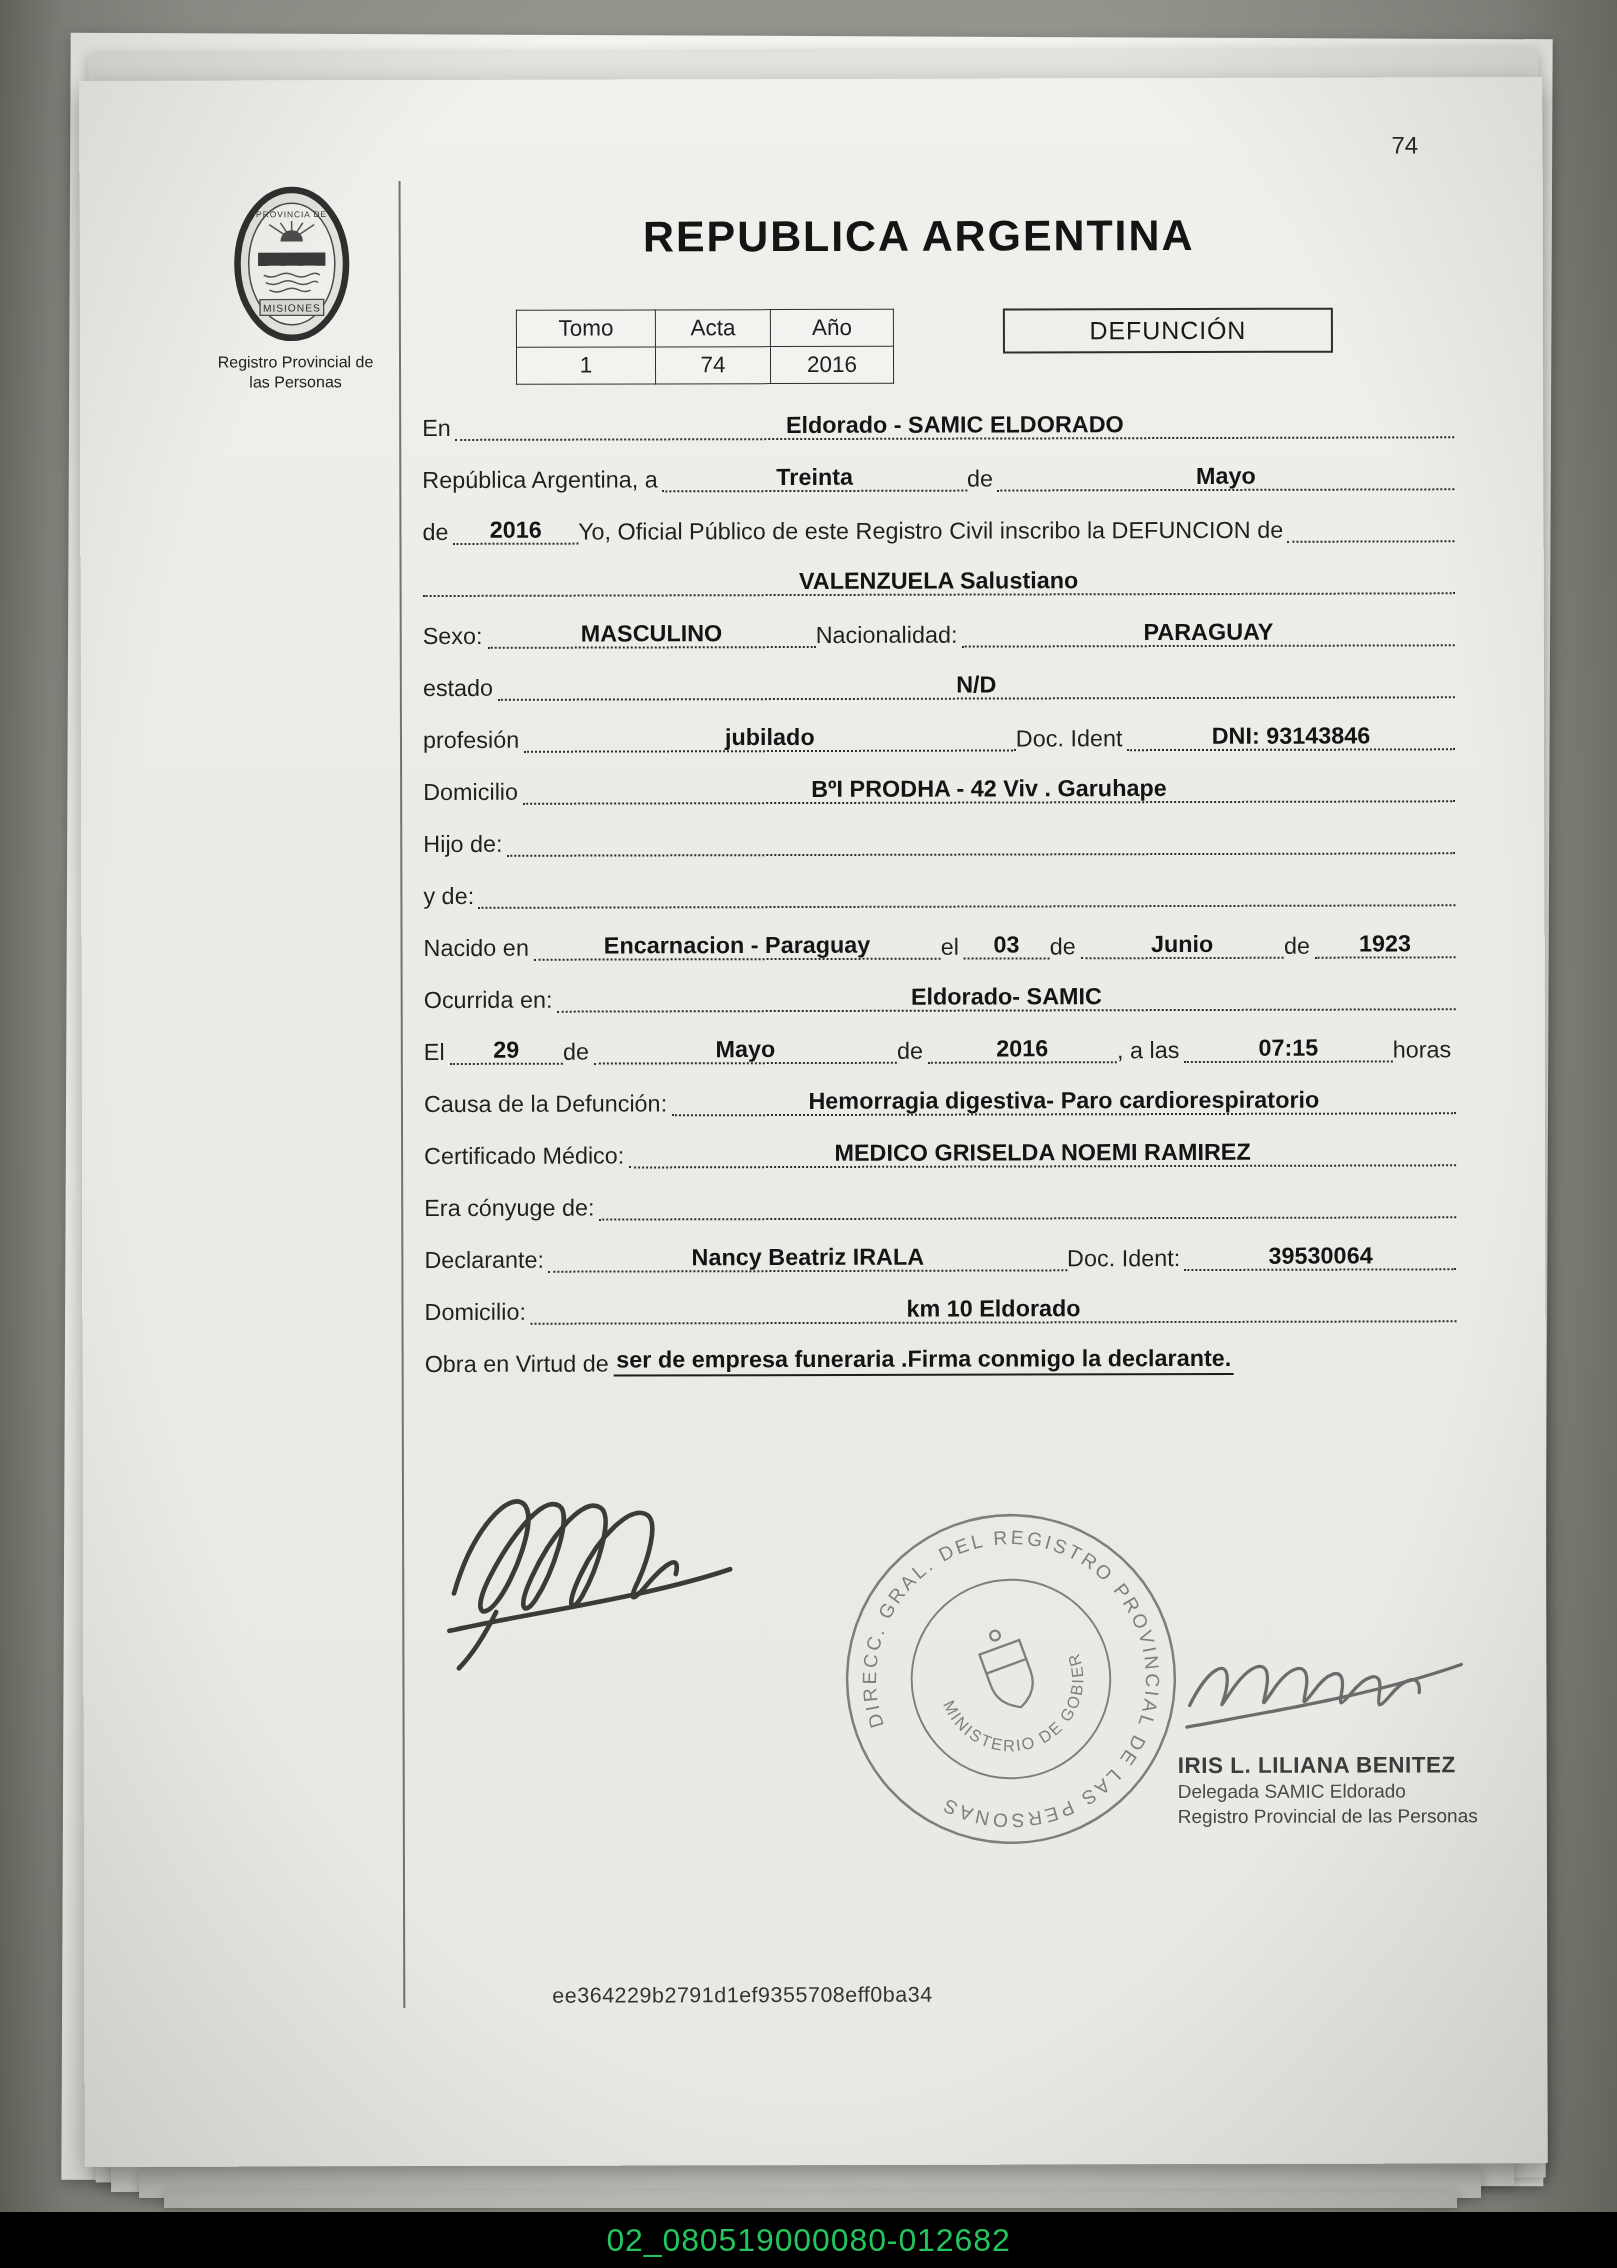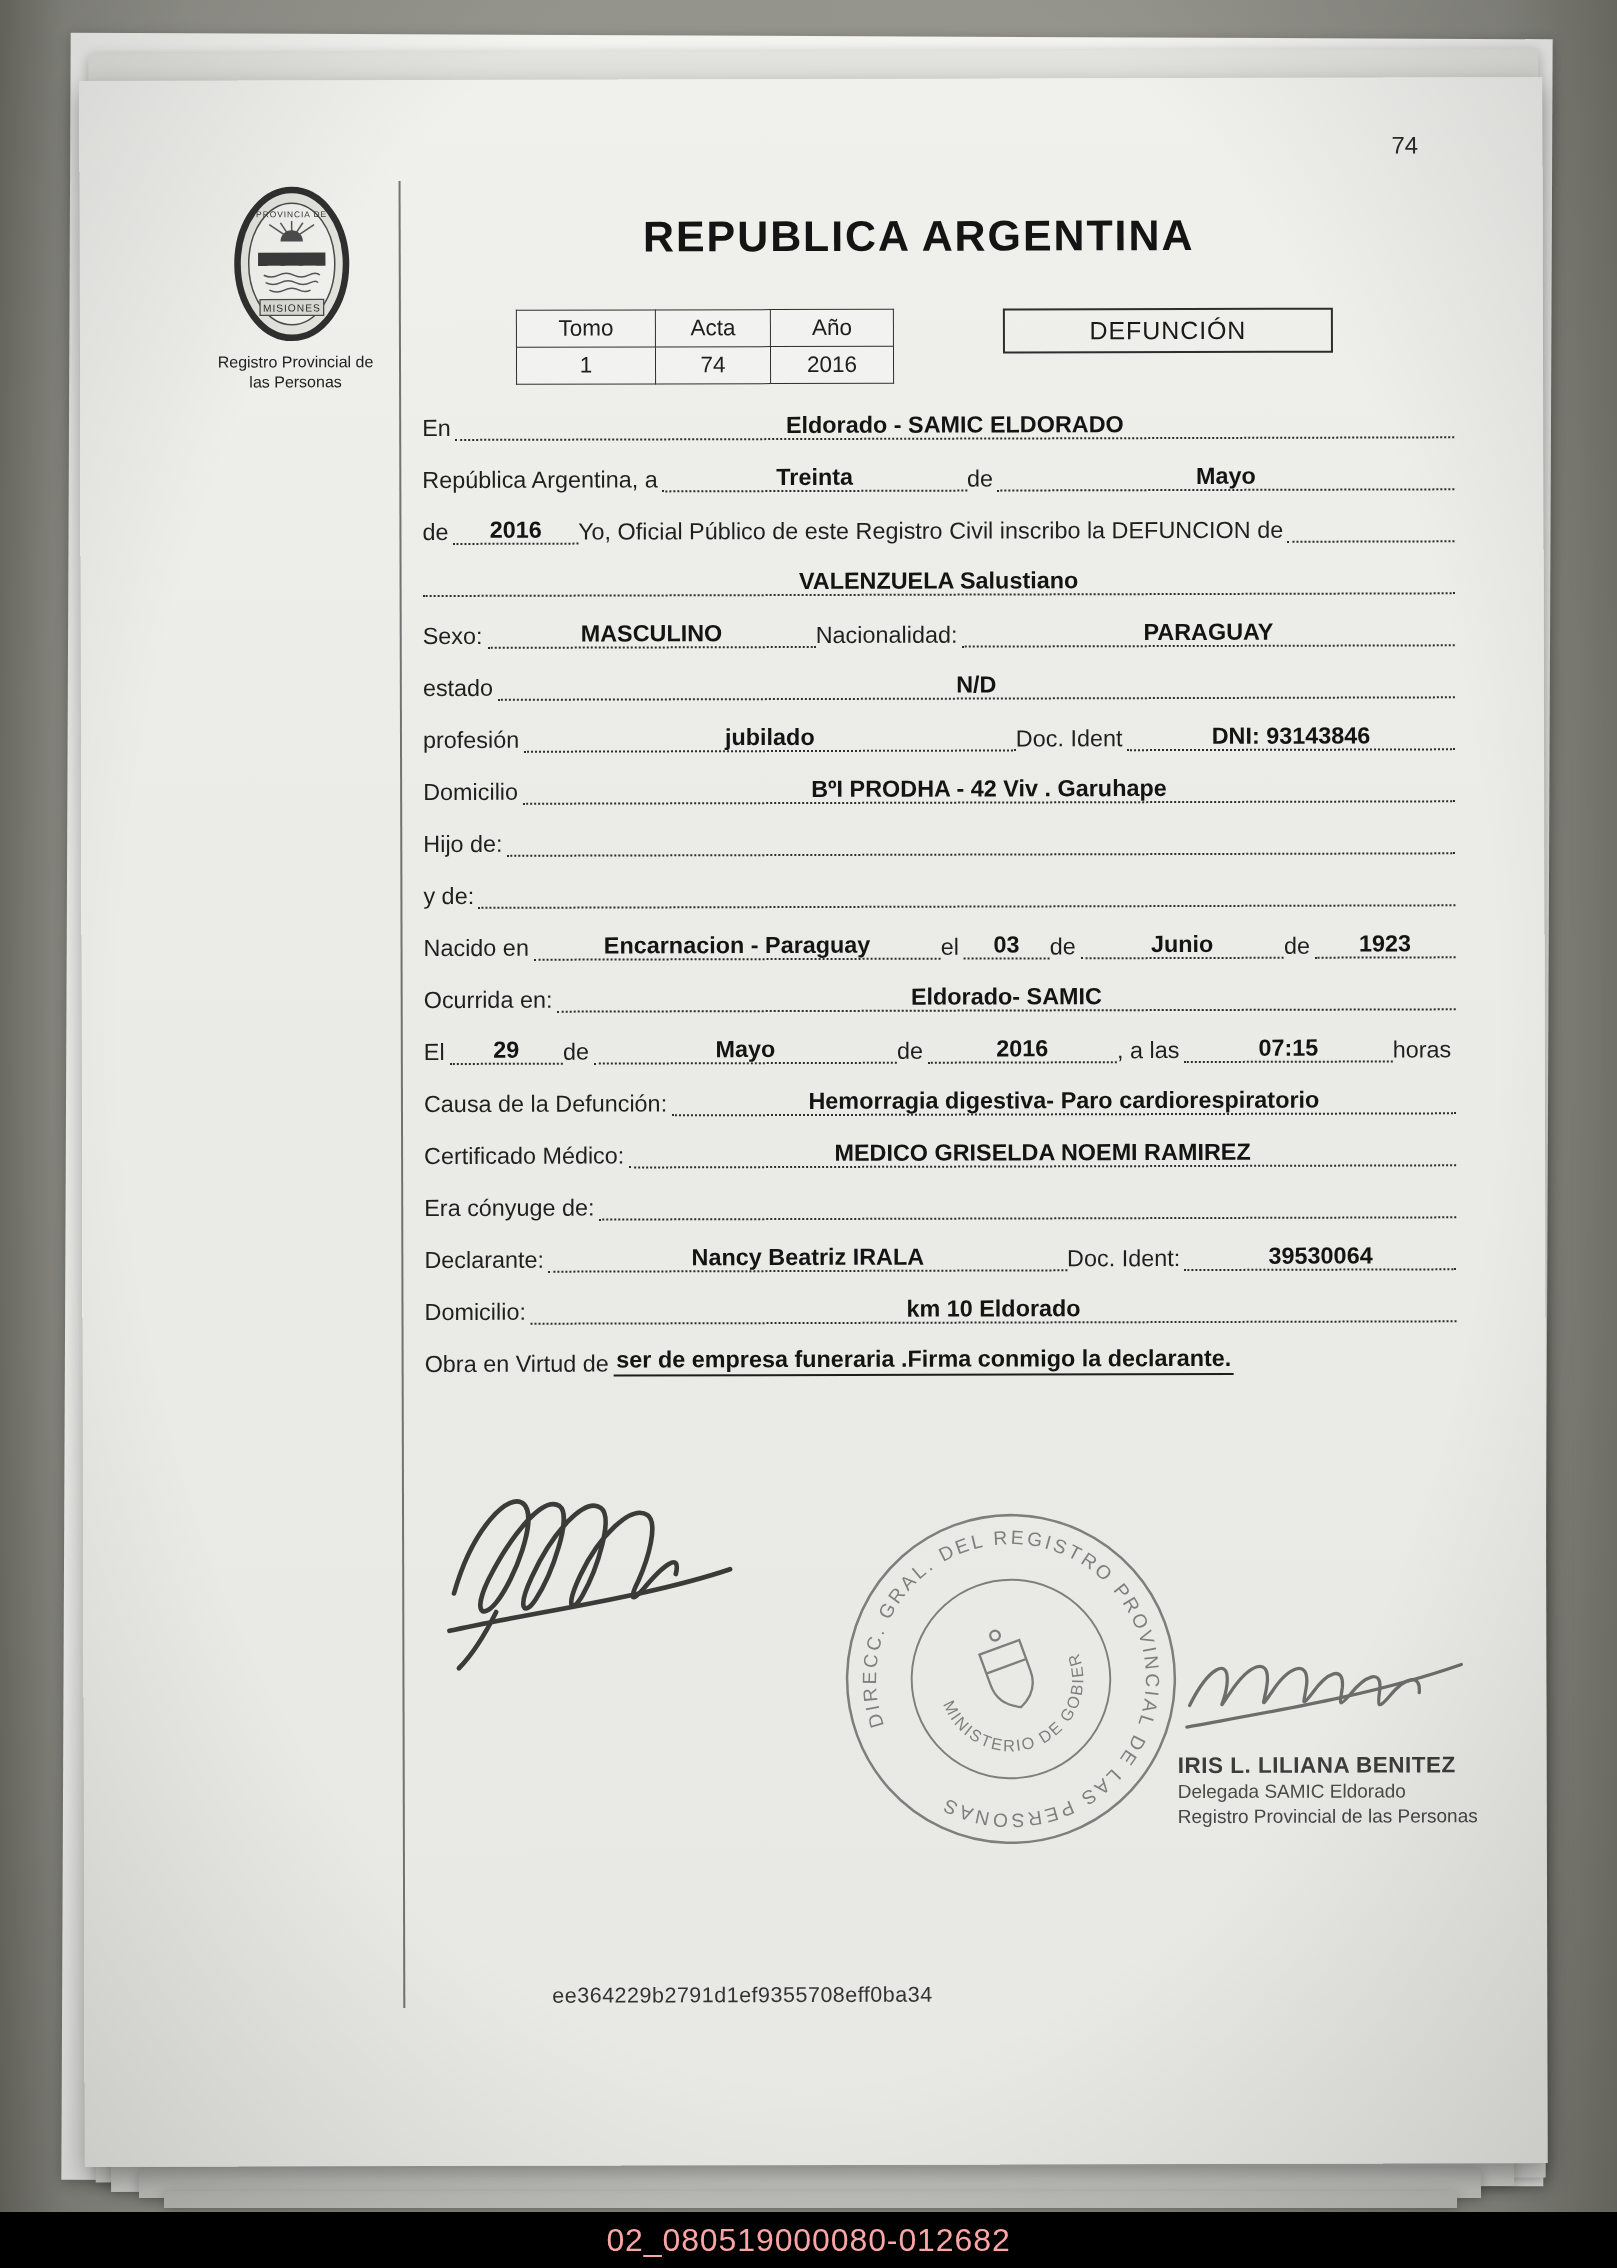--- a/index.html
+++ b/index.html
@@ -46,21 +46,21 @@
   .sig1{left:347px;top:1359px;}
   .stamp-wrap{left:754px;top:1427px;width:347px;height:347px;transform:rotate(-20deg);opacity:.72;}
   .sig2{left:1092px;top:1529px;}
   .signatory{left:1094px;top:1673px;line-height:1.3;}
   .signatory .name{font-size:22.5px;font-weight:bold;color:#3c3c3c;letter-spacing:0.5px;}
   .signatory .role{font-size:19px;color:#4a4a4a;}
   .signatory .org{font-size:19px;color:#454545;}
   .doc-hash{left:468px;top:1904px;font-size:21.5px;color:#333;letter-spacing:0.5px;}
   .footer-bar{left:0;bottom:0;width:1617px;height:56px;background:#000;z-index:9;
     display:flex;align-items:center;justify-content:center;}
-  .footer-code{color:#fca5a5;font-size:32px;letter-spacing:0.9px;}
+  .footer-code{color:#22c55e;font-size:32px;letter-spacing:0.9px;}
   svg text, svg textPath{font-family:"Liberation Sans",sans-serif;}
 </style>
 </head>
 <body>
 
 <div class="sheet s1"></div>
 <div class="sheet s2"></div>
 <div class="sheet s3"></div>
 <div class="sheet s4"></div>
 <div class="sheet s5"></div>

